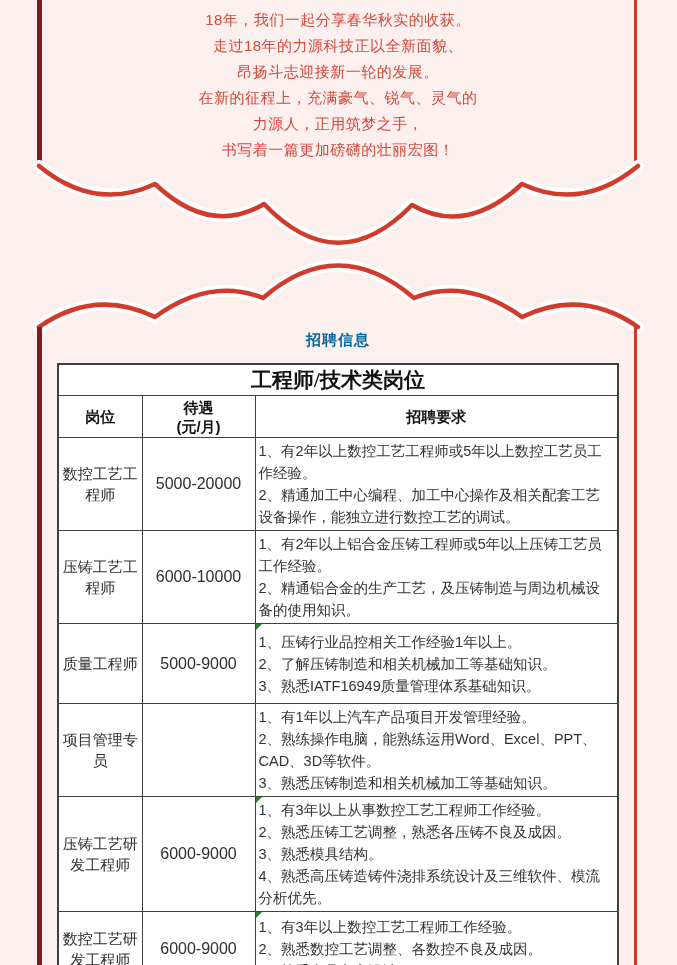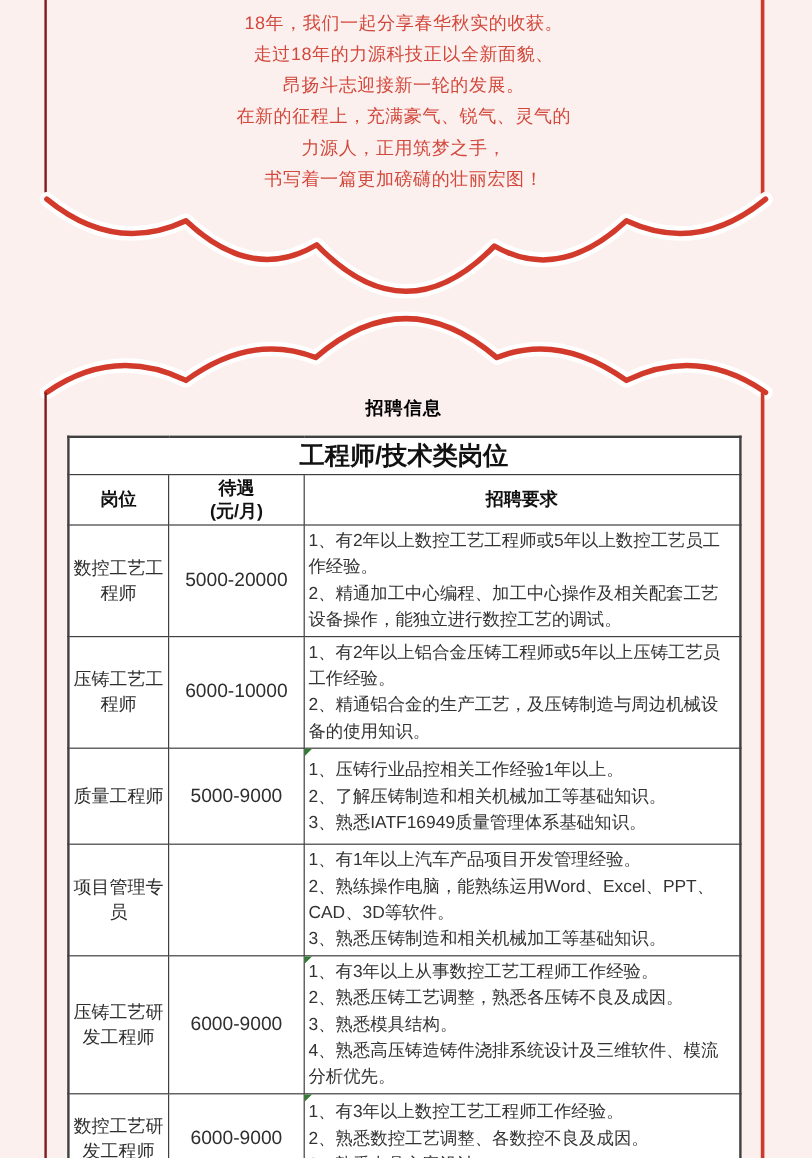--- a/index.html
+++ b/index.html
@@ -5,58 +5,59 @@
   html,body { margin:0; padding:0; }
   .page {
     position:relative;
     width:677px; height:965px;
     overflow:hidden;
     background:#fcf0ee;
     font-family:"Liberation Sans","DejaVu Sans",sans-serif;
   }
   .panel {
     position:absolute;
-    border-left:2px solid #7f1d1d;
+    border-left:5px solid #7f1d1d;
     border-right:3px solid #cf3a2c;
     box-sizing:border-box;
   }
   #intro-panel { left:37px; top:0; width:600px; height:165px; }
   .intro-text { padding-top:7px; }
   .intro-line {
     text-align:center;
     color:#d2483c;
     font-size:15px;
     line-height:26px;
     letter-spacing:0.5px;
   }
   .waves { position:absolute; left:0; top:0; pointer-events:none; }
   #recruit-panel { left:37px; top:327px; width:600px; height:638px; }
   .section-label {
     margin-top:4px;
     text-align:center;
-    color:#000000;
+    color:#0369a1;
     font-weight:bold;
     font-size:15px;
     letter-spacing:1px;
   }
   table.jobs {
     width:560px;
     margin:13px auto 0;
     border-collapse:collapse;
     background:#ffffff;
     table-layout:fixed;
     border:2px solid #404040;
   }
   table.jobs td, table.jobs th { border:1px solid #404040; box-sizing:border-box; }
   .title-cell {
     height:30px;
     font-size:21px;
     font-weight:bold;
     text-align:center;
     color:#111111;
+    font-family:Liberation Serif, serif;
   }
   th.colhead {
     height:42px;
     font-size:15px;
     font-weight:bold;
     color:#111111;
     text-align:center;
     white-space:pre-line;
     line-height:19px;
   }

